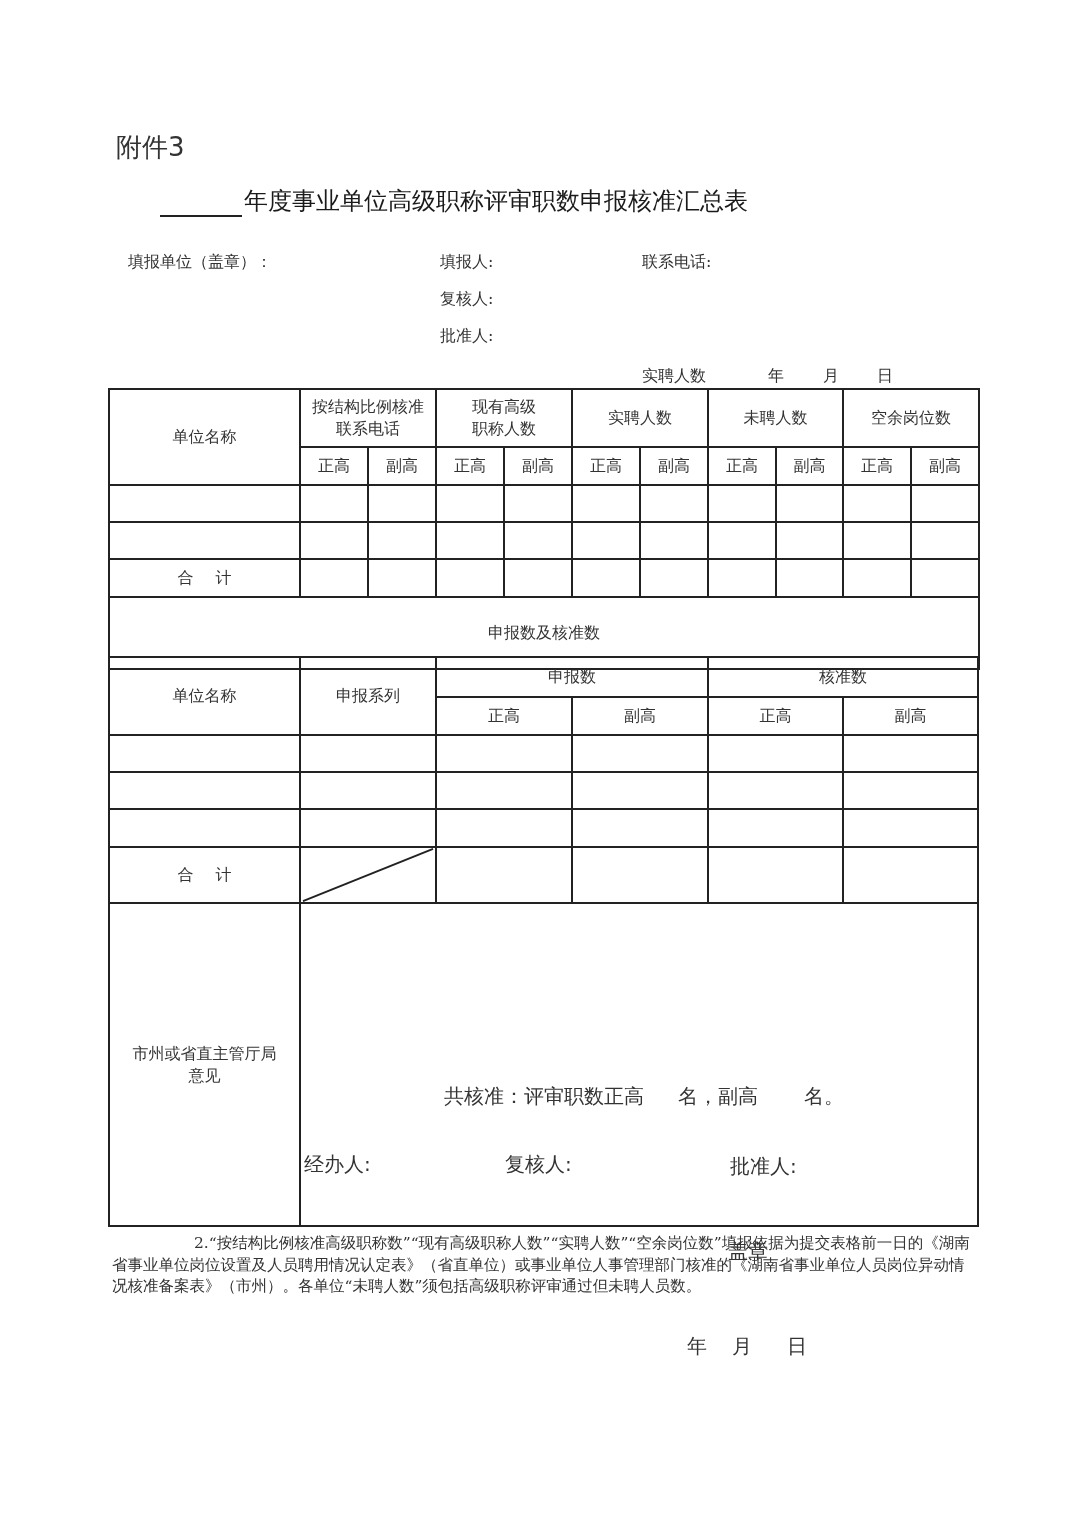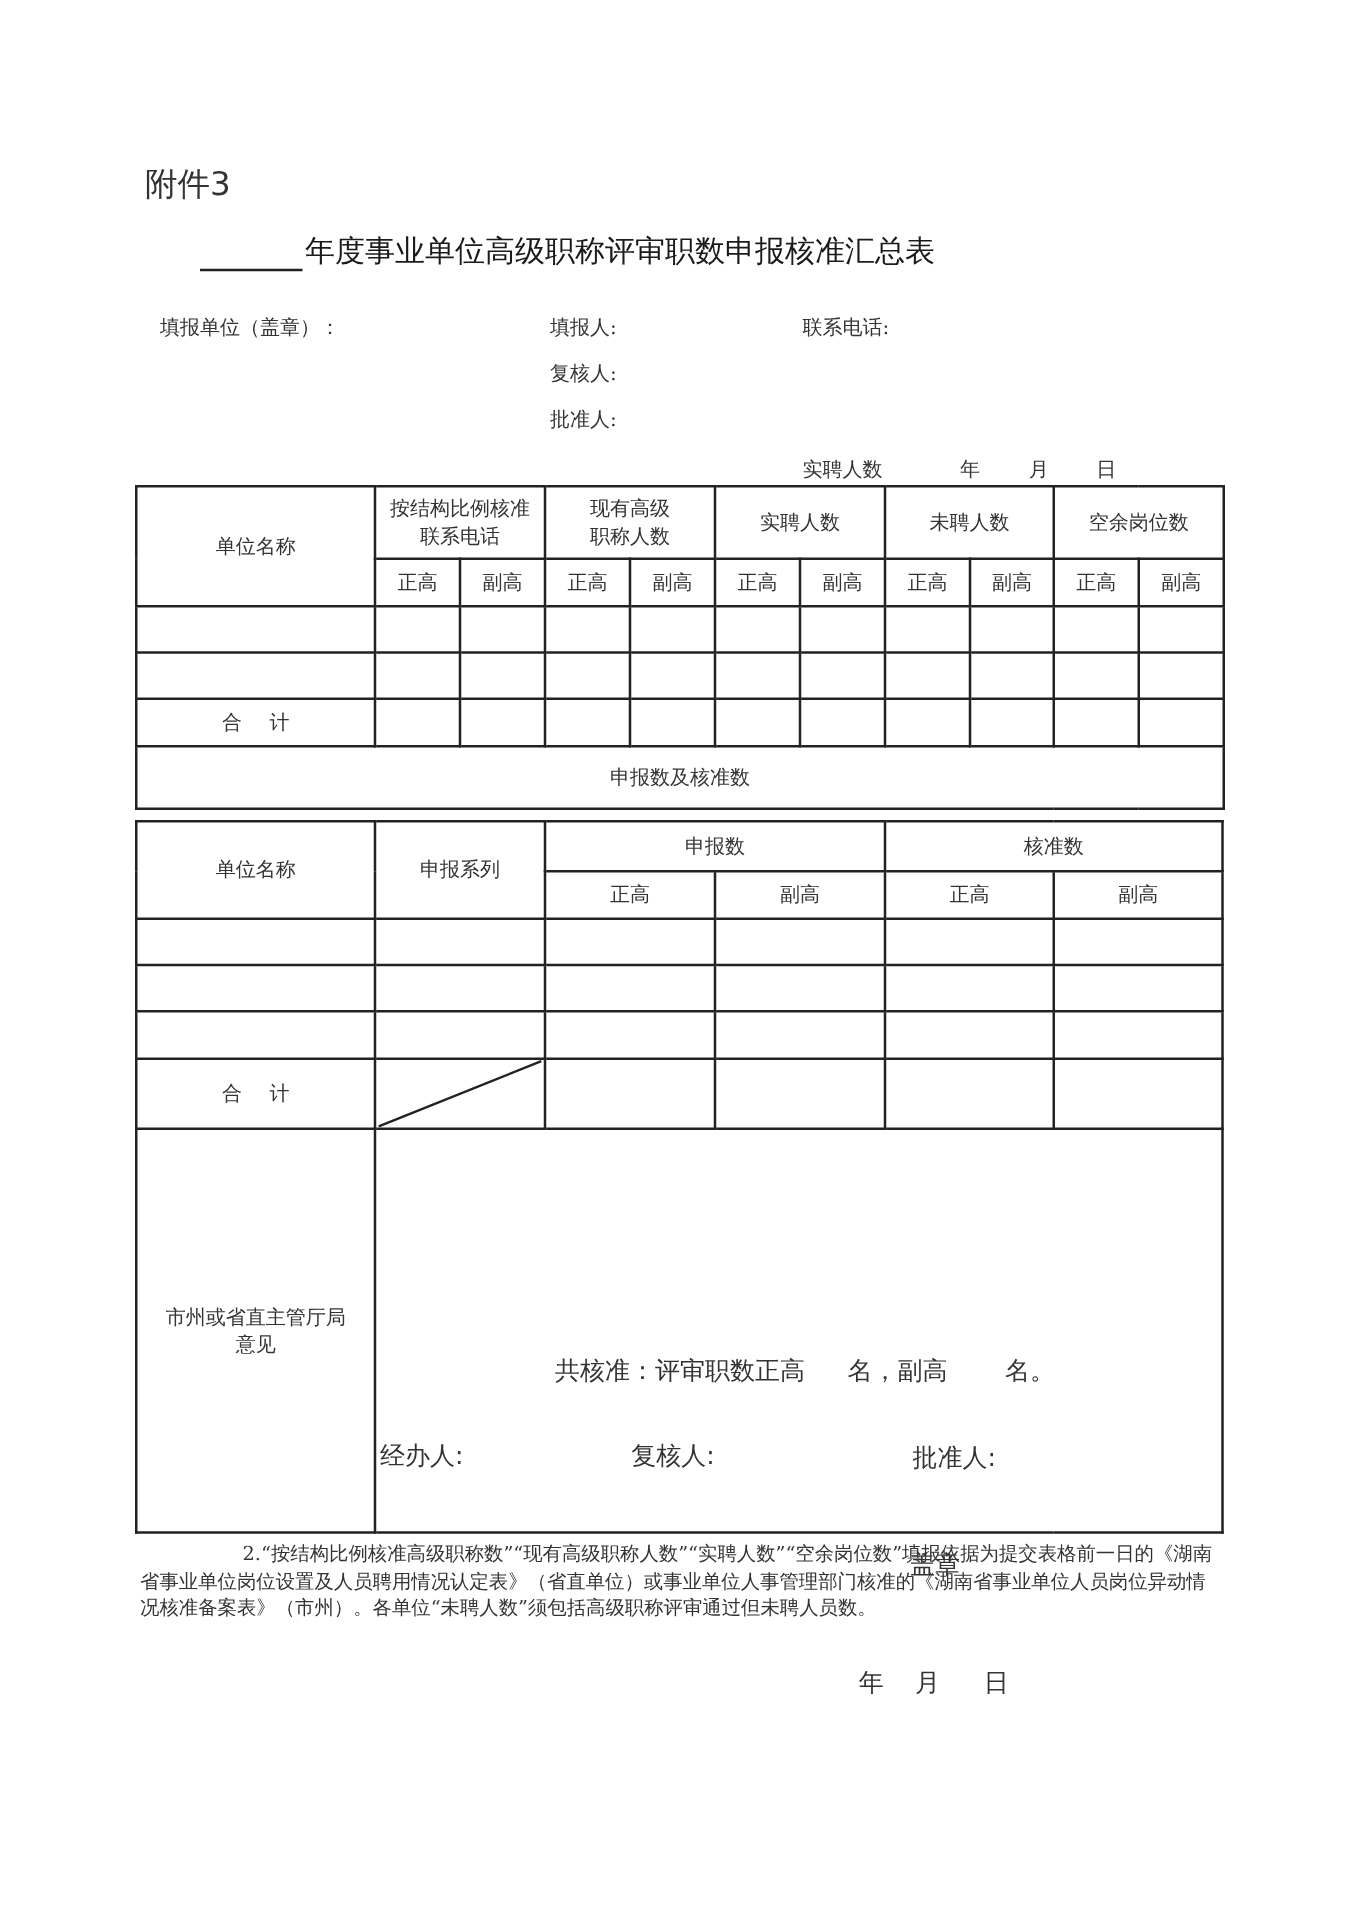--- a/index.html
+++ b/index.html
@@ -128,21 +128,21 @@
     <td></td>
     <td></td>
     <td></td>
     <td></td>
     <td></td>
     <td></td>
     <td></td>
     <td></td>
     <td></td>
   </tr>
-  <tr style="height:50px;margin-top:18px;">
+  <tr style="height:72px;margin-top:18px;">
     <td colspan="11">申报数及核准数</td>
   </tr>
 </tbody>
   </table>
 
 <table class="tbl" style="left:108px; top:656px; width:869px;">
   <colgroup>
     <col style="width:191px">
       <col style="width:136px">
       <col style="width:136px">

